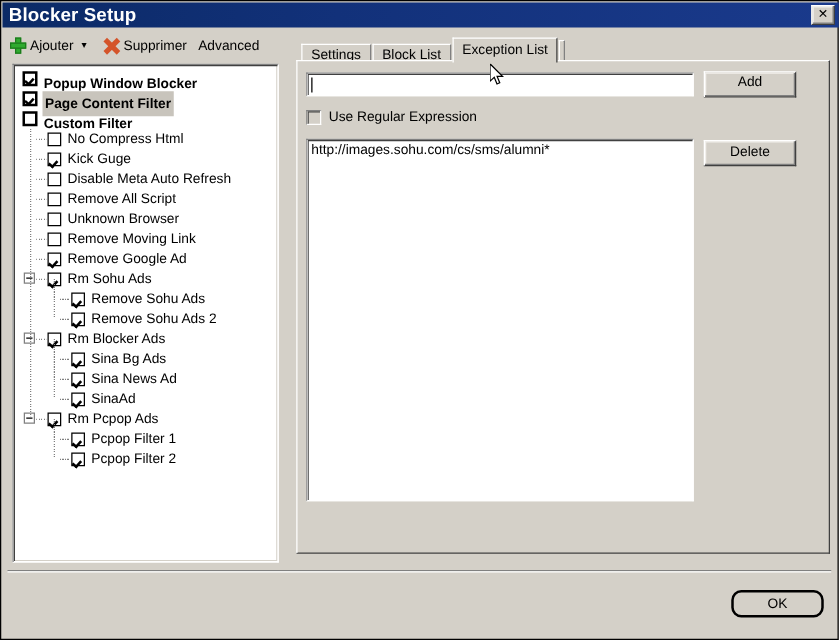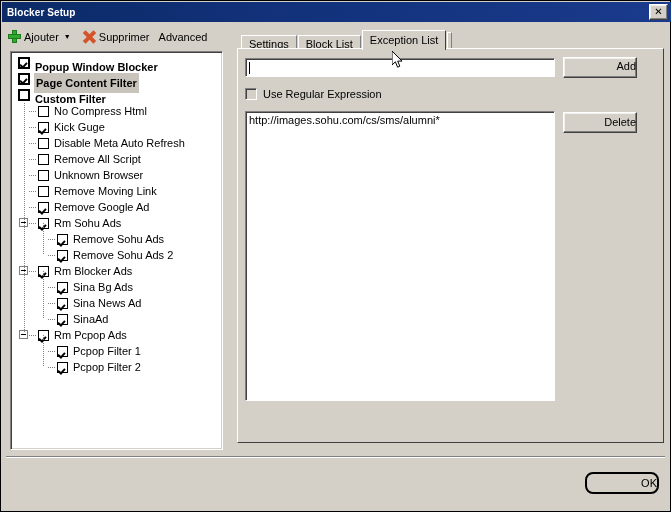--- a/index.html
+++ b/index.html
@@ -16,21 +16,21 @@
     border:1px solid #000;
     box-sizing:border-box;
   }
   
   .titlebar{
     position:absolute;left:1px;top:1px;width:669px;height:20px;
     background:linear-gradient(to right,#0b2a66 0%,#12317a 40%,#1a3a8c 100%);
     display:flex;align-items:center;
   }
   .title-text{
-    color:#fff;font-weight:bold;font-size:10px;margin-left:5px;
+    color:#fff;font-weight:bold;font-size:15px;margin-left:5px;
     letter-spacing:0.1px;white-space:nowrap;
   }
   .title-spacer{flex:1;}
   .close-btn{
     width:19px;height:16px;margin-right:3px;
     background:#d4d0c8;
     border:1px solid #fff;
     border-right-color:#404040;border-bottom-color:#404040;
     box-shadow:inset -1px -1px 0 #808080, inset 1px 1px 0 #f0f0ee;
     display:flex;align-items:center;justify-content:center;
@@ -127,21 +127,21 @@
   .urlbox input{
     width:100%;height:100%;border:0;outline:0;background:transparent;
     font-family:"Liberation Sans",sans-serif;font-size:11px;padding:0 3px;
     box-sizing:border-box;
   }
   .btn{
     background:#d4d0c8;border:1px solid #fff;
     border-right-color:#404040;border-bottom-color:#404040;
     box-shadow:inset -1px -1px 0 #808080, inset 1px 1px 0 #f2f0ec;
     font-family:"Liberation Sans",sans-serif;font-size:11px;color:#000;
-    box-sizing:border-box;cursor:default;text-align:right;
+    box-sizing:border-box;cursor:default;text-align:center;
   }
   .btn.default{border:2px solid #000;box-shadow:none;}
   .btn-add{position:absolute;left:562px;top:56px;width:74px;height:21px;line-height:17px;}
   .btn-delete{position:absolute;left:562px;top:111px;width:74px;height:21px;line-height:19px;}
   .regex-row{position:absolute;left:244px;top:87px;display:flex;align-items:center;}
   .regex-cb{
     width:12px;height:12px;background:#d4d0c8;box-sizing:border-box;
     border:1px solid #808080;border-right-color:#fff;border-bottom-color:#fff;
     box-shadow:inset 1px 1px 0 #404040, inset -1px -1px 0 #d4d0c8;
     flex:none;cursor:default;

